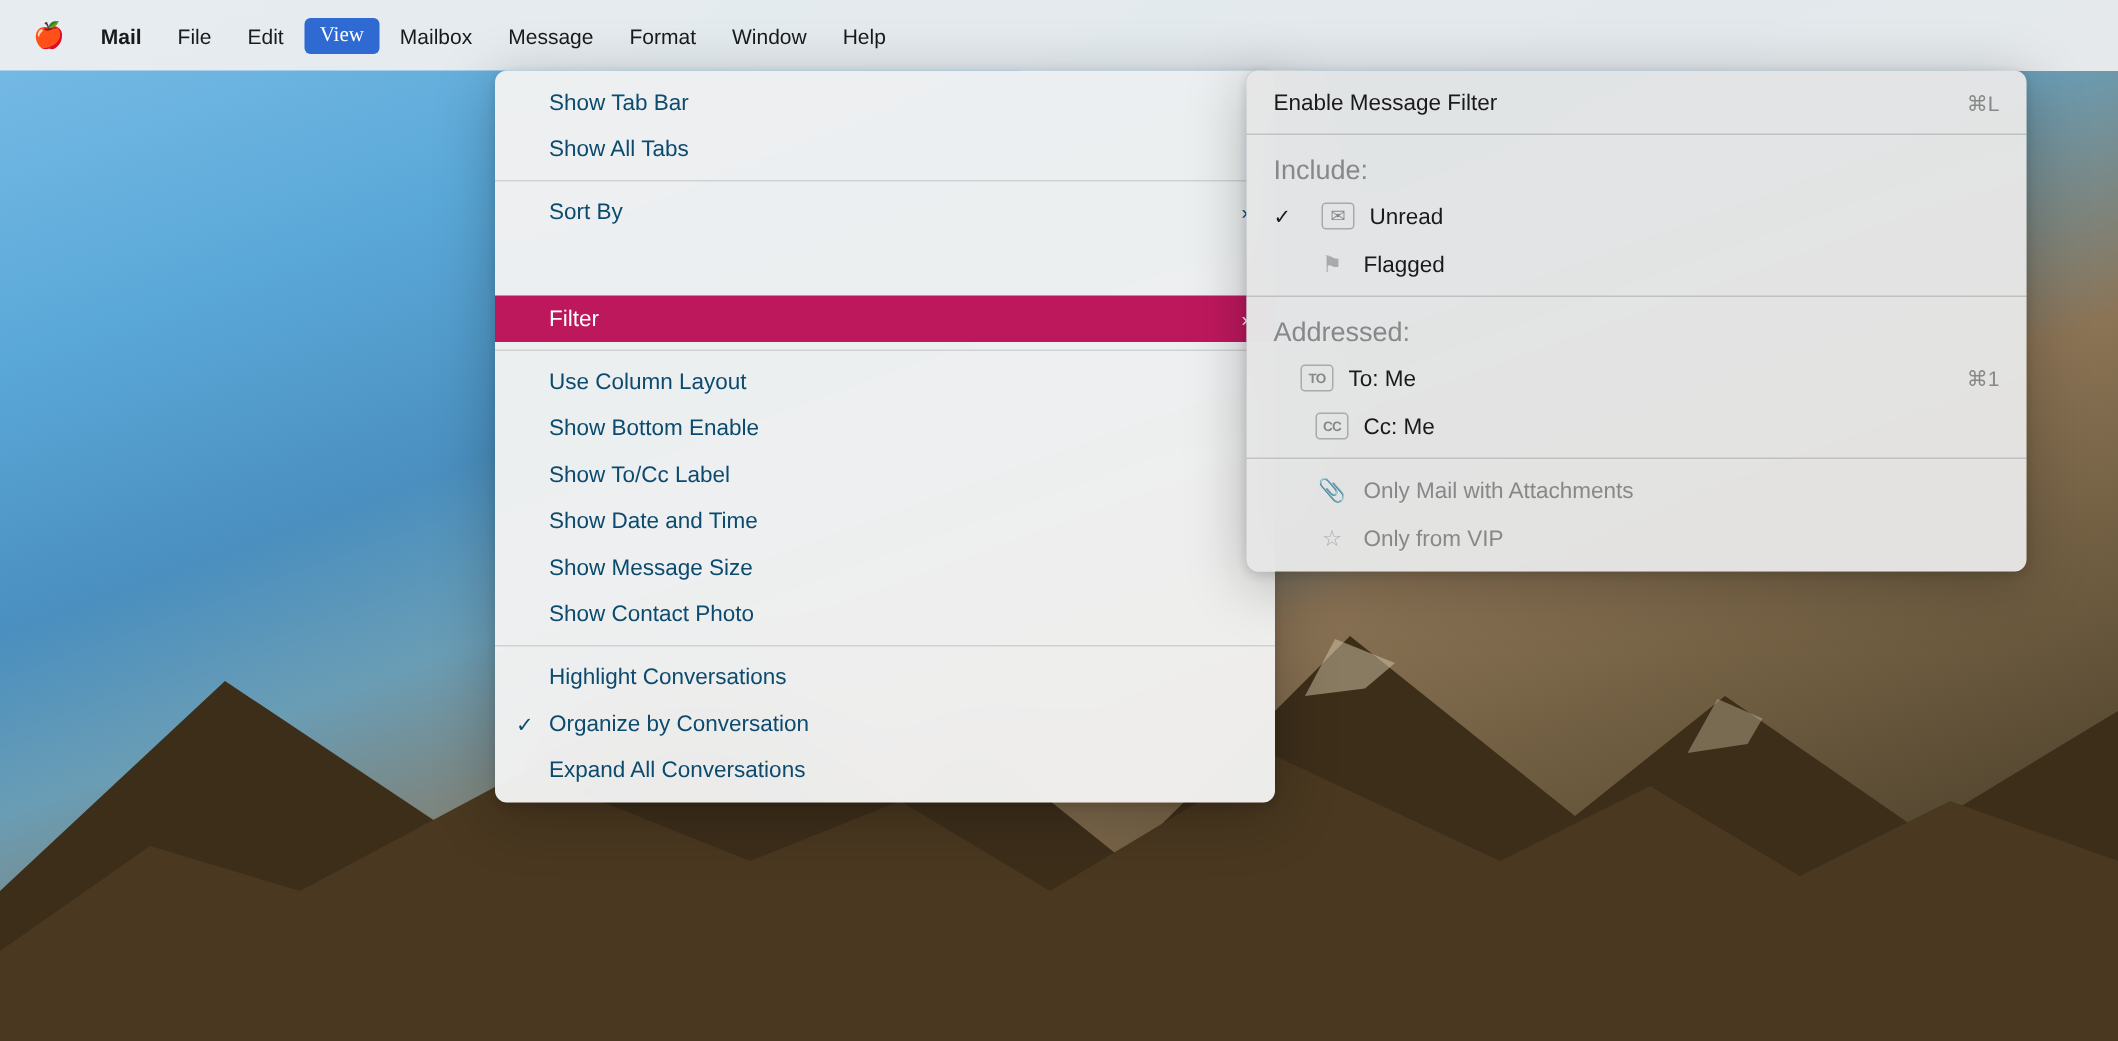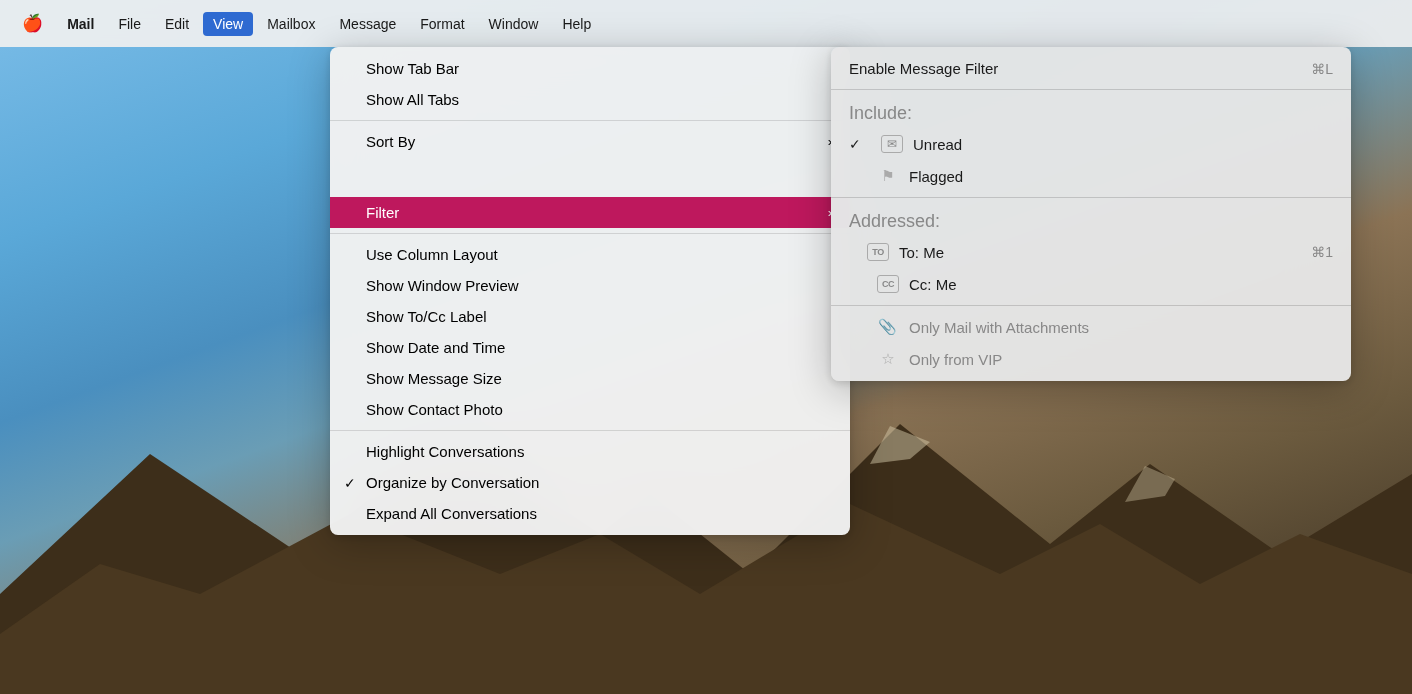--- a/index.html
+++ b/index.html
@@ -59,20 +59,21 @@
       font-weight: 400;
       color: #1a1a1a;
       border-radius: 4px;
       cursor: pointer;
       white-space: nowrap;
     }
 
     .menubar-item.active {
       background: #2e6ad1;
       color: white;
+      font-family: Liberation Serif, serif;
     }
 
     .menubar-item.bold {
       font-weight: 700;
       text-align: center;
     }
 
     .apple-icon {
       font-size: 17px;
       padding: 4px 10px;
@@ -90,21 +91,21 @@
       box-shadow: 0 8px 40px rgba(0,0,0,0.25), 0 2px 8px rgba(0,0,0,0.15);
       padding: 6px 0;
       z-index: 200;
     }
 
     .menu-item {
       display: flex;
       align-items: center;
       padding: 7px 18px 7px 36px;
       font-size: 15px;
-      color: #000000;
+      color: #0c4a6e;
       cursor: pointer;
       position: relative;
       white-space: nowrap;
     }
 
     .menu-item.highlighted {
       background: #be185d;
       color: white;
       margin-top: 40px;
     }
@@ -268,21 +269,21 @@
     <span>Filter</span>
     <span class="arrow">›</span>
   </div>
 
   <div class="menu-separator"></div>
 
   <div class="menu-item">
     <span>Use Column Layout</span>
   </div>
   <div class="menu-item">
-    <span>Show Window Preview</span>
+    <span>Show Bottom Enable</span>
   </div>
   <div class="menu-item">
     <span>Show To/Cc Label</span>
   </div>
   <div class="menu-item">
     <span>Show Date and Time</span>
   </div>
   <div class="menu-item">
     <span>Show Message Size</span>
   </div>

